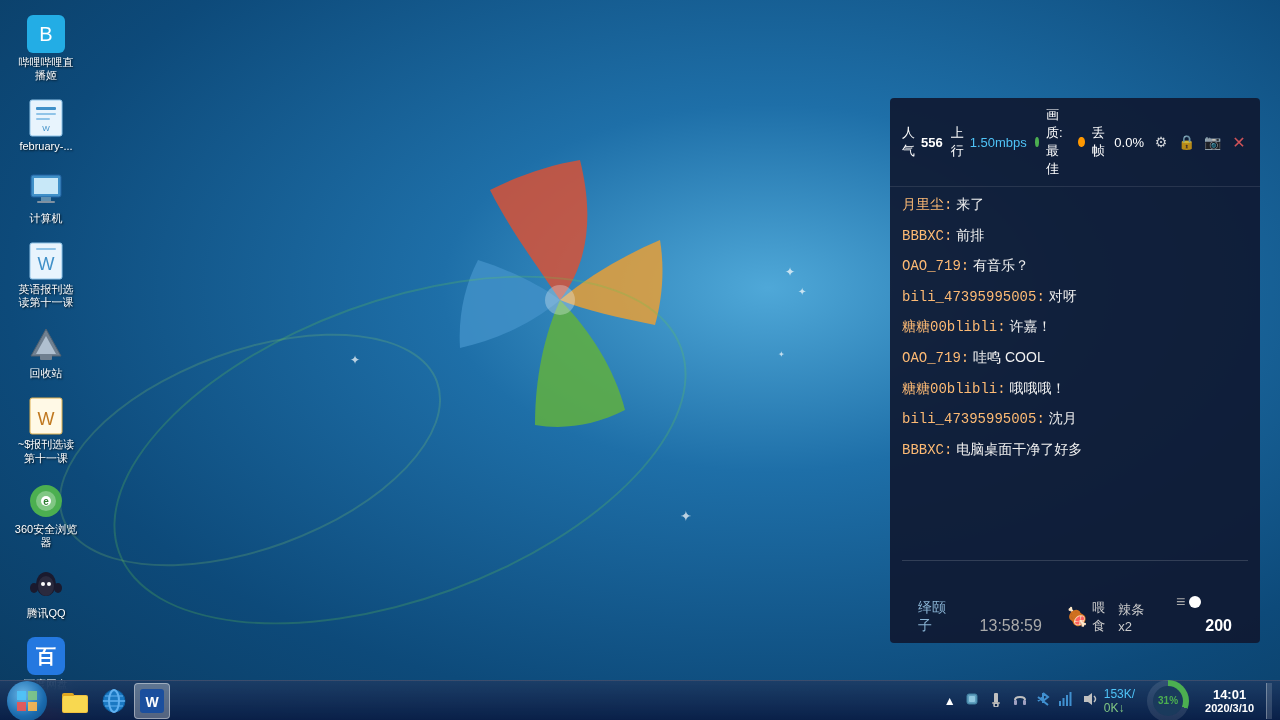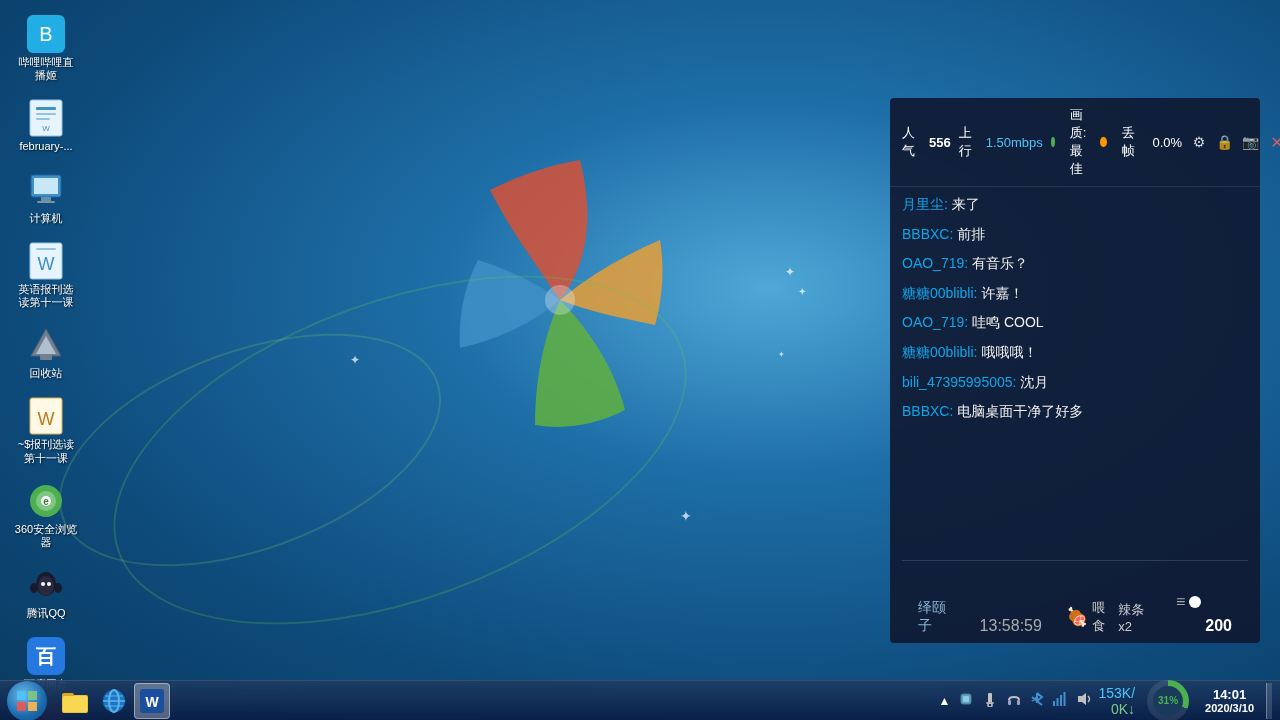--- a/index.html
+++ b/index.html
@@ -76,21 +76,21 @@
       display: flex;
       align-items: center;
       padding: 8px 12px;
       gap: 8px;
       border-bottom: 1px solid rgba(255,255,255,0.1);
       font-size: 13px;
     }
     .chat-header .stat {
       display: flex;
       align-items: center;
-      gap: 12px;
+      gap: 4px;
     }
     .dot-green {
       width: 10px; height: 10px;
       border-radius: 50%;
       background: #4caf50;
       display: inline-block;
     }
     .dot-orange {
       width: 10px; height: 10px;
       border-radius: 50%;
@@ -116,21 +116,21 @@
       overflow-y: auto;
       padding: 8px 12px;
       display: flex;
       flex-direction: column;
       gap: 10px;
     }
     .chat-messages::-webkit-scrollbar { width: 4px; }
     .chat-messages::-webkit-scrollbar-thumb { background: rgba(255,255,255,0.2); border-radius: 2px; }
 
     .msg { font-size: 14px; color: #e0e0e0; line-height: 1.4; }
-    .msg .username { color: #0ea5e9; }
+    .msg .username { color: #fdba74; font-family: Liberation Mono, monospace; }
     .msg .content { color: #f0f0f0; }
 
     .chat-divider {
       height: 1px;
       background: rgba(255,255,255,0.15);
       margin: 0 12px;
     }
 
     .chat-footer {
       padding: 8px 28px;
@@ -211,22 +211,21 @@
     .systray-icon {
       font-size: 16px;
       color: white;
       cursor: pointer;
       padding: 2px;
     }
 
     .network-speed {
       display: flex;
       flex-direction: column;
-      align-items: flex-end;
-      font-size: 14px;
+      font-size: 12px;
       color: white;
       margin-right: 4px;
     }
     .net-up { color: #4fc3f7; }
     .net-down { color: #81c784; }
 
     .taskbar-clock {
       display: flex;
       flex-direction: column;
       align-items: center;
@@ -481,20 +480,24 @@
       <div class="msg">
         <span class="username">BBBXC:</span>
         <span class="content"> 前排</span>
       </div>
 
       <div class="msg">
         <span class="username">OAO_719:</span>
         <span class="content"> 有音乐？</span>
       </div>
 
+      <div class="msg">
+        <span class="username">bili_47395995005:</span>
+        <span class="content"> 对呀</span>
+      </div>
 
 
       <div class="msg">
         <span class="username">糖糖00blibli:</span>
         <span class="content"> 许嘉！</span>
       </div>
 
       <div class="msg">
         <span class="username">OAO_719:</span>
         <span class="content"> 哇鸣 COOL</span>

